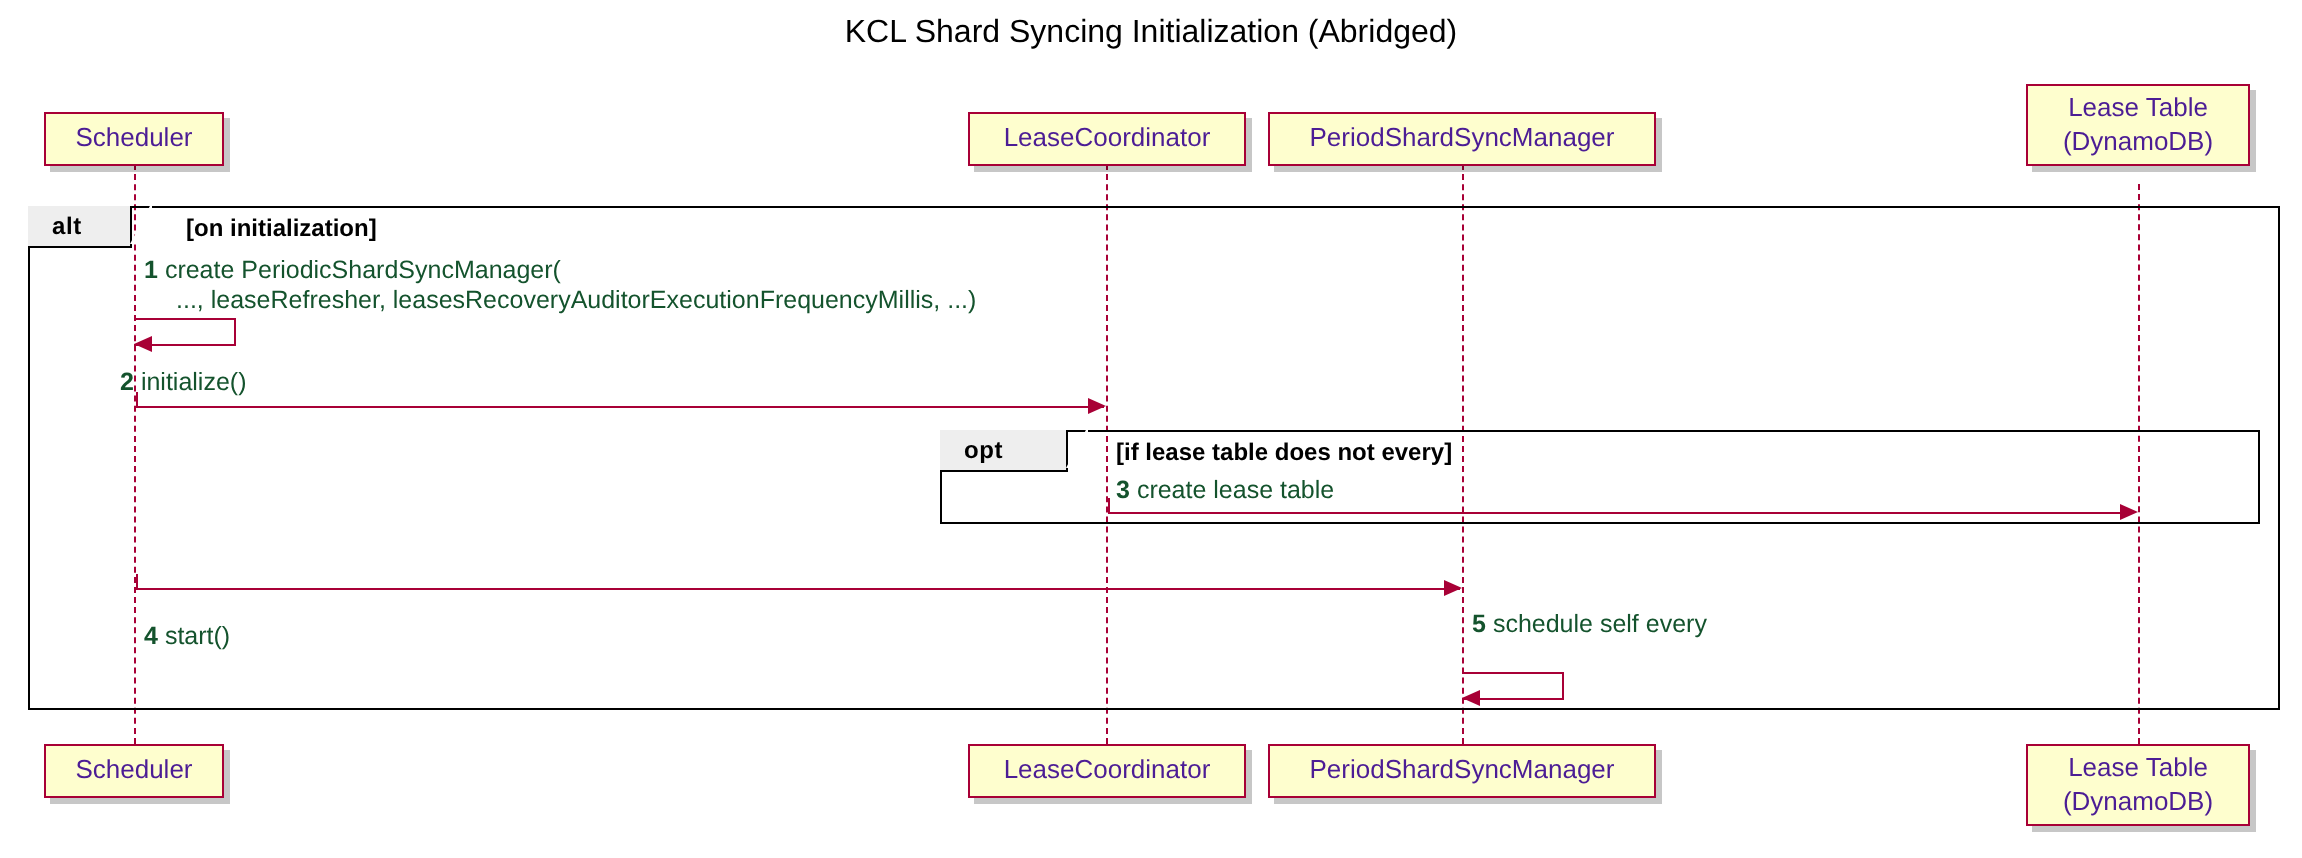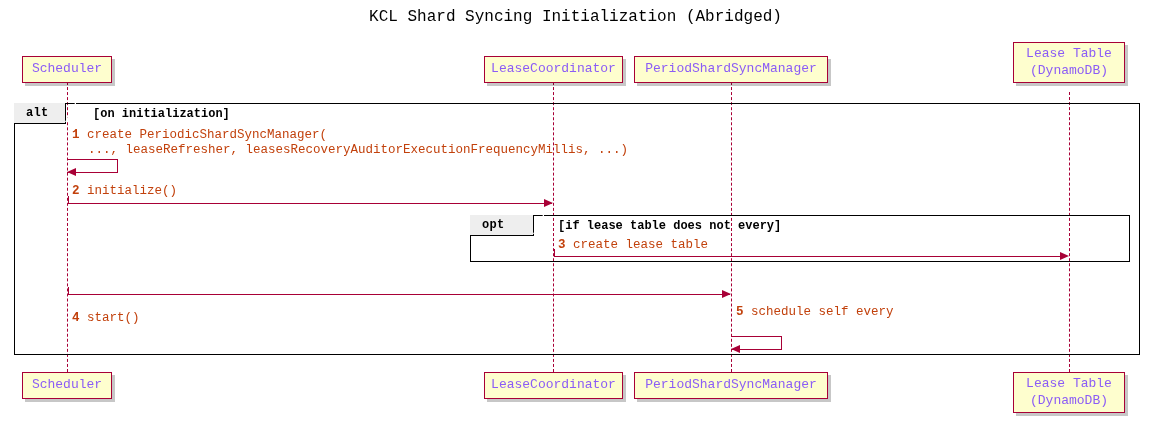--- a/index.html
+++ b/index.html
@@ -5,21 +5,21 @@
   html, body {
     margin: 0;
     padding: 0;
     background: #FFFFFF;
   }
   #canvas {
     position: relative;
     width: 1151px;
     height: 429px;
     background: #FFFFFF;
-    font-family: Liberation Mono, monospace;
+    font-family: Liberation Sans, sans-serif;
     overflow: hidden;
   }
 
   
   .title {
     position: absolute;
     left: 0;
     top: 8px;
     width: 1151px;
     text-align: center;
@@ -33,21 +33,21 @@
     position: absolute;
     box-sizing: border-box;
     background: #FEFECE;
     border: 1.5px solid #A80036;
     box-shadow: 3px 3px 0 0 rgba(0,0,0,0.22);
     display: flex;
     flex-direction: column;
     align-items: center;
     justify-content: center;
     font-size: 13px;
-    color: #8b5cf6;
+    color: #4c1d95;
     line-height: 1.25;
     white-space: nowrap;
   }
 
   
   .lifeline {
     position: absolute;
     width: 0;
     border-left: 1.5px dashed #A80036;
   }
@@ -115,21 +115,21 @@
     border-color: transparent #A80036 transparent transparent;
   }
   .msg-tick {
     position: absolute;
     width: 0;
     border-left: 1.4px solid #A80036;
   }
   .msg-text {
     position: absolute;
     font-size: 12.5px;
-    color: #c2410c;
+    color: #14532d;
     white-space: nowrap;
     line-height: 1.25;
   }
   .msg-num {
     font-weight: bold;
     font-size: 12.5px;
   }
 
   
   .self-box {
@@ -180,21 +180,21 @@
   <div class="msg-text" style="left:72px; top:128px;">
     <span class="msg-num">1</span>
     <span>create PeriodicShardSyncManager(</span>
   </div>
   <div class="msg-text" style="left:88px; top:143px;">
     <span>..., leaseRefresher, leasesRecoveryAuditorExecutionFrequencyMillis, ...)</span>
   </div>
   <div class="self-box" style="left:67px; top:159px; width:51px; height:14px;"></div>
   <div class="msg-arrow-left" style="left:67px; top:168px;"></div>
 
-  <div class="msg-text" style="left:72px; top:184px;">
+  <div class="msg-text" style="left:60px; top:184px;">
     <span class="msg-num">2</span>
     <span>initialize()</span>
   </div>
   <div class="msg-tick" style="left:68px; top:196px; height:8px;"></div>
   <div class="msg-line" style="left:68px; top:203px; width:484px;"></div>
   <div class="msg-arrow-right" style="left:544px; top:199px;"></div>
 
   <div class="frame" style="left:470px; top:215px; width:660px; height:47px;"></div>
   <div class="frame-label" style="left:470px; top:215px; width:64px; height:21px;">
     <span>opt</span>

